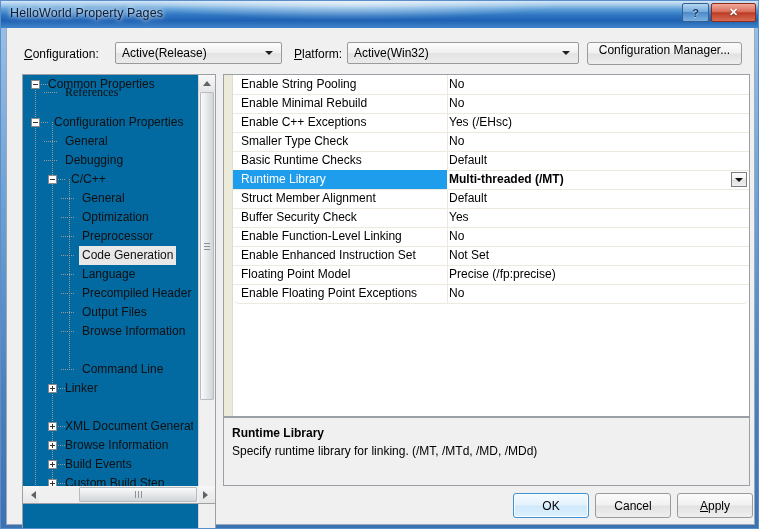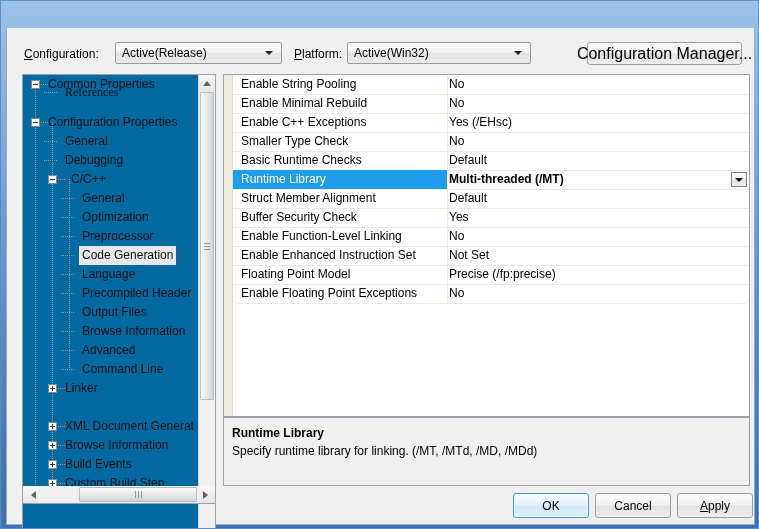--- a/index.html
+++ b/index.html
@@ -142,24 +142,23 @@
     border-right: 4px solid transparent;
     border-top: 4px solid #202020;
   }
 
   .btn {
     position: absolute;
     box-sizing: border-box;
     background: linear-gradient(to bottom, #fbfbfb 0%, #f0f0f0 48%, #e1e1e1 52%, #eeeeee 100%);
     border: 1px solid #9b9b9b;
     border-radius: 3px;
-    font-size: 16px;
+    font-size: 12px;
     color: #000;
     display: flex;
-    align-items: center;
     justify-content: center;
     cursor: default;
     white-space: nowrap;
   }
 
   
   #treepane {
     position: absolute;
     left: 15px; top: 46px;
     width: 194px; height: 483px;
@@ -452,61 +451,67 @@
     box-shadow: inset 0 0 0 1px #ffffff;
     background: linear-gradient(to bottom, #f4fbff 0%, #e3f2fd 48%, #cfe9fb 52%, #ddf0fd 100%);
   }
   u.acc { text-decoration: underline; }
 </style>
 </head>
 <body>
 
 <div id="window">
 
+  <div id="titlebar">
+    <div id="title-text">HelloWorld Property Pages</div>
+    <div id="win-buttons">
+      <div class="winbtn help">?</div>
+      <div class="winbtn close">✕</div>
+    </div>
+  </div>
 
   <div id="client">
 
     <div id="configbar">
       <div class="lbl" style="left:17px; top:19px;"><u>C</u><span>onfiguration:</span></div>
       <div class="combo" style="left:108px; top:14px; width:167px;">
         <div class="cbtext">Active(Release)</div>
         <div class="cbarrow"></div>
       </div>
 
       <div class="lbl" style="left:287px; top:19px;"><u>P</u><span>latform:</span></div>
-      <div class="combo" style="left:340px; top:14px; width:184px;">
+      <div class="combo" style="left:340px; top:14px; width:232px;">
         <div class="cbtext">Active(Win32)</div>
         <div class="cbarrow"></div>
       </div>
 
       <div class="btn" style="left:580px; top:14px; width:155px; height:23px;">
         <span>Configuration Manager...</span>
       </div>
     </div>
 
     <div id="treepane">
       <div id="treeinner">
           <div class="tdots" style="left: 12px; top: 9px; bottom: auto; height: 401px;"></div>
           <div class="tdots" style="left: 29px; top: 47px; bottom: auto; height: 363px;"></div>
           <div class="tdots" style="left: 46px; top: 104px; bottom: auto; height: 191px;"></div>
           <div class="tnode" style="position: absolute; left: 0px; top: 0px; right: 0px;"><div class="tglyph minus" style="left: 8px;"></div><div class="tstub" style="left: 18px; width: 7px;"></div><span class="tlabel" style="margin-left: 22px;">Common Properties</span></div>
           <div class="tnode" style="position: absolute; left: 0px; top: 8px; right: 0px; font-family: Liberation Serif, serif;"><div class="tstub" style="left: 21px; width: 13px;"></div><span class="tlabel" style="margin-left: 39px;">References</span></div>
-          <div class="tnode" style="position: absolute; left: 0px; top: 38px; right: 0px;"><div class="tglyph minus" style="left: 8px;"></div><div class="tstub" style="left: 18px; width: 7px;"></div><span class="tlabel" style="margin-left: 22px;">Configuration Properties</span></div>
+          <div class="tnode" style="position: absolute; left: 0px; top: 38px; right: 0px; padding-left: 6px;"><div class="tglyph minus" style="left: 8px;"></div><div class="tstub" style="left: 18px; width: 7px;"></div><span class="tlabel" style="margin-left: 22px;">Configuration Properties</span></div>
           <div class="tnode" style="position: absolute; left: 0px; top: 57px; right: 0px;"><div class="tstub" style="left: 21px; width: 13px;"></div><span class="tlabel" style="margin-left: 39px;">General</span></div>
           <div class="tnode" style="position: absolute; left: 0px; top: 76px; right: 0px;"><div class="tstub" style="left: 21px; width: 13px;"></div><span class="tlabel" style="margin-left: 39px;">Debugging</span></div>
           <div class="tnode" style="position: absolute; left: 0px; top: 95px; right: 16px; padding-left: 6px;"><div class="tglyph minus" style="left: 25px;"></div><div class="tstub" style="left: 35px; width: 7px;"></div><span class="tlabel" style="margin-left: 39px;">C/C++</span></div>
           <div class="tnode" style="position: absolute; left: 0px; top: 114px; right: 0px;"><div class="tstub" style="left: 38px; width: 13px;"></div><span class="tlabel" style="margin-left: 56px;">General</span></div>
           <div class="tnode" style="position: absolute; left: 0px; top: 133px; right: 0px;"><div class="tstub" style="left: 38px; width: 13px;"></div><span class="tlabel" style="margin-left: 56px;">Optimization</span></div>
           <div class="tnode" style="position: absolute; left: 0px; top: 152px; right: 0px;"><div class="tstub" style="left: 38px; width: 13px;"></div><span class="tlabel" style="margin-left: 56px;">Preprocessor</span></div>
           <div class="tnode sel" style="position: absolute; left: 0px; top: 171px; right: 0px;"><div class="tstub" style="left: 38px; width: 13px;"></div><span class="tlabel" style="margin-left: 56px;">Code Generation</span></div>
           <div class="tnode" style="position: absolute; left: 0px; top: 190px; right: 0px;"><div class="tstub" style="left: 38px; width: 13px;"></div><span class="tlabel" style="margin-left: 56px;">Language</span></div>
           <div class="tnode" style="position: absolute; left: 0px; top: 209px; right: 0px;"><div class="tstub" style="left: 38px; width: 13px;"></div><span class="tlabel" style="margin-left: 56px;">Precompiled Header</span></div>
           <div class="tnode" style="position: absolute; left: 0px; top: 228px; right: 0px;"><div class="tstub" style="left: 38px; width: 13px;"></div><span class="tlabel" style="margin-left: 56px;">Output Files</span></div>
           <div class="tnode" style="position: absolute; left: 0px; top: 247px; right: 0px;"><div class="tstub" style="left: 38px; width: 13px;"></div><span class="tlabel" style="margin-left: 56px;">Browse Information</span></div>
-          <div class="tnode" style="position: absolute; left: 0px; top: 266px; right: 0px;"><div class="tstub" style="left: 38px; width: 13px;"></div><span class="tlabel" style="margin-left: 56px;">Advanced</span></div>
           <div class="tnode" style="position: absolute; left: 0px; top: 285px; right: 0px;"><div class="tstub" style="left: 38px; width: 13px;"></div><span class="tlabel" style="margin-left: 56px;">Command Line</span></div>
           <div class="tnode" style="position: absolute; left: 0px; top: 304px; right: 0px;"><div class="tglyph plus" style="left: 25px;"></div><div class="tstub" style="left: 35px; width: 7px;"></div><span class="tlabel" style="margin-left: 39px;">Linker</span></div>
           <div class="tnode" style="position: absolute; left: 0px; top: 342px; right: 0px;"><div class="tglyph plus" style="left: 25px;"></div><div class="tstub" style="left: 35px; width: 7px;"></div><span class="tlabel" style="margin-left: 39px;">XML Document Generator</span></div>
           <div class="tnode" style="position: absolute; left: 0px; top: 361px; right: 0px;"><div class="tglyph plus" style="left: 25px;"></div><div class="tstub" style="left: 35px; width: 7px;"></div><span class="tlabel" style="margin-left: 39px;">Browse Information</span></div>
           <div class="tnode" style="position: absolute; left: 0px; top: 380px; right: 0px;"><div class="tglyph plus" style="left: 25px;"></div><div class="tstub" style="left: 35px; width: 7px;"></div><span class="tlabel" style="margin-left: 39px;">Build Events</span></div>
           <div class="tnode" style="position: absolute; left: 0px; top: 399px; right: 0px;"><div class="tglyph plus" style="left: 25px;"></div><div class="tstub" style="left: 35px; width: 7px;"></div><span class="tlabel" style="margin-left: 39px;">Custom Build Step</span></div>
         </div>
       <div id="tree-vscroll">
         <div class="sb-arrow up"></div>
         <div id="tree-vthumb" style="top: 17px; height: 308px;">

